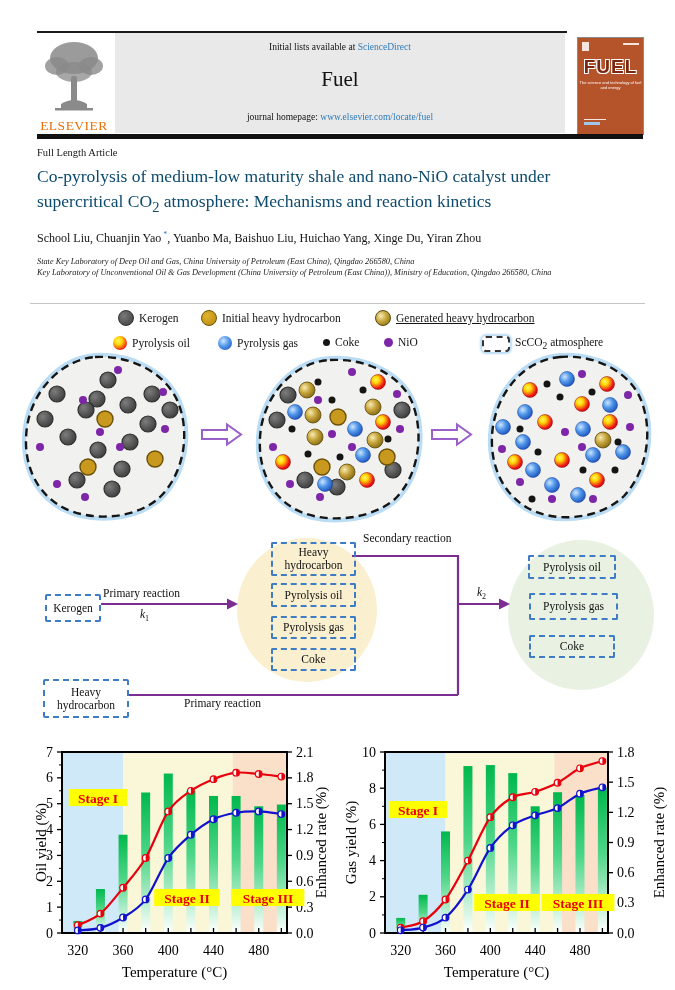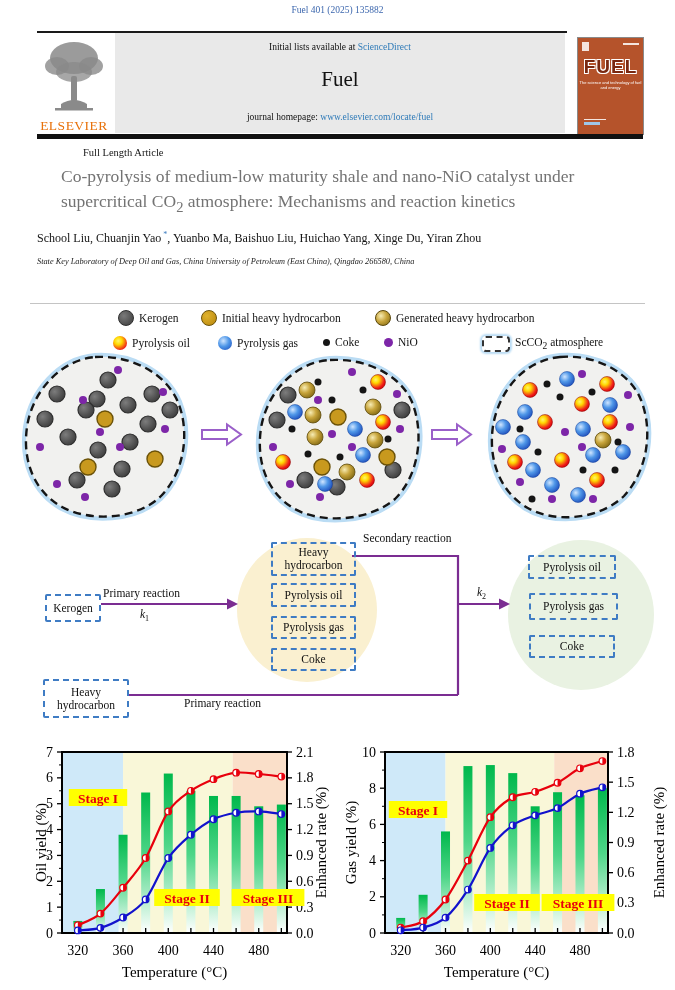--- a/index.html
+++ b/index.html
@@ -18,22 +18,22 @@
   #elsevier-word{position:absolute;bottom:0;width:100%;font-size:13.5px;letter-spacing:.5px;color:#e8710a;}
   #cover{top:37px;left:577px;width:65px;height:96px;background:#b5532b;border:1px solid #8a8a8a;}
   #cover-brand{position:absolute;top:18px;width:100%;text-align:center;font-family:"Liberation Sans",sans-serif;
      font-weight:bold;font-size:19px;color:#7a2810;letter-spacing:1px;
      text-shadow:-1px -1px 0 #fff,1px -1px 0 #fff,-1px 1px 0 #fff,1px 1px 0 #fff;}
   #cover-tagline{position:absolute;top:42px;width:100%;text-align:center;font-size:4px;color:#fff;
      font-family:"Liberation Sans",sans-serif;}
   .cover-deco{position:absolute;background:rgba(255,255,255,.85);}
   #black-bar{top:134px;left:37px;width:606px;height:5px;background:#111;}
   
-  #article-type{top:147px;left:37px;font-size:10.5px;margin-left:46px;}
-  #title{top:164px;left:37px;width:585px;font-size:17.5px;line-height:24.5px;color:#737373;margin-left:24px;}
+  #article-type{top:147px;left:37px;font-size:10.5px;}
+  #title{top:164px;left:37px;width:585px;font-size:17.5px;line-height:24.5px;color:#0c4a6e;}
   #authors{top:230px;left:37px;width:605px;font-size:12px;}
   #authors sup{color:#3b7bbf;font-size:8px;}
   #affiliations{top:256px;left:37px;width:610px;font-size:8.3px;font-style:italic;line-height:11.2px;color:#1c1c1c;}
   #ga-rule{top:303px;left:30px;width:615px;height:1px;background:#c4c4c4;}
   
   #ga{top:292px;left:0;width:675px;height:445px;}
   #ga-svg{position:absolute;top:0;left:0;}
   .legend-item{position:absolute;display:flex;align-items:center;gap:5px;font-size:11.5px;white-space:nowrap;}
   .ic{display:inline-block;border-radius:50%;}
   .ic-lg{width:14px;height:14px;}
@@ -54,21 +54,20 @@
   
   #chart-left{top:745px;left:35px;}
   #chart-right{top:745px;left:345px;}
   svg text{font-family:"Liberation Serif",serif;}
 </style>
 </head>
 <body>
 
 <div id="page">
 
-  <div id="citation" class="abs">Fuel 401 (2025) 135882</div>
   <div id="top-rule" class="abs"></div>
 
   <div id="elsevier-logo" class="abs">
     <svg width="78" height="80" viewBox="0 0 78 80">
       <g fill="#8a8a8a">
         <ellipse cx="39" cy="22" rx="24" ry="16" opacity=".85"></ellipse>
         <ellipse cx="22" cy="30" rx="12" ry="9" opacity=".8"></ellipse>
         <ellipse cx="56" cy="30" rx="12" ry="9" opacity=".8"></ellipse>
         <ellipse cx="39" cy="36" rx="18" ry="10" opacity=".75"></ellipse>
         <rect x="36" y="40" width="6" height="26" rx="2"></rect>
@@ -102,20 +101,21 @@
 
   <div id="article-type" class="abs">Full Length Article</div>
 
   <div id="title" class="abs">
     <span>Co-pyrolysis of medium-low maturity shale and nano-NiO catalyst under supercritical CO</span><sub>2</sub><span> atmosphere: Mechanisms and reaction kinetics</span>
   </div>
 
   <div id="authors" class="abs"><span>School Liu</span>, <span>Chuanjin Yao</span><sup> *</sup>, <span>Yuanbo Ma</span>, <span>Baishuo Liu</span>, <span>Huichao Yang</span>, <span>Xinge Du</span>, <span>Yiran Zhou</span></div>
   <div id="affiliations" class="abs">
       <div>State Key Laboratory of Deep Oil and Gas, China University of Petroleum (East China), Qingdao 266580, China</div>
+      <div>Key Laboratory of Unconventional Oil &amp; Gas Development (China University of Petroleum (East China)), Ministry of Education, Qingdao 266580, China</div>
     </div>
   <div id="ga-rule" class="abs"></div>
 
   <div id="ga" class="abs">
     <svg id="ga-svg" width="675" height="445" viewBox="0 300 675 445">
         <defs>
           <radialGradient id="gKer" cx="35%" cy="35%" r="75%">
             <stop offset="0%" stop-color="#7d7d7d"></stop>
             <stop offset="70%" stop-color="#4d4d4d"></stop>
             <stop offset="100%" stop-color="#3c3c3c"></stop>
@@ -260,21 +260,21 @@
       </svg>
     <div id="legend-row1">
         <div class="legend-item" style="left: 118px; top: 18px;">
           <span class="ic ic-kerogen ic-lg"></span>
           <span>Kerogen</span>
         </div>
         <div class="legend-item" style="left: 201px; top: 18px;">
           <span class="ic ic-initial_hh ic-lg"></span>
           <span>Initial heavy hydrocarbon</span>
         </div>
-        <div class="legend-item" style="left: 375px; top: 18px;">
+        <div class="legend-item" style="left: 375px; top: 18px; text-decoration: underline;">
           <span class="ic ic-generated_hh ic-lg"></span>
           <span>Generated heavy hydrocarbon</span>
         </div>
       </div>
     <div id="legend-row2">
         <div class="legend-item" style="left: 113px; top: 44px;">
           <span class="ic ic-oil ic-lg"></span>
           <span>Pyrolysis oil</span>
         </div>
         <div class="legend-item" style="left: 218px; top: 44px;">

